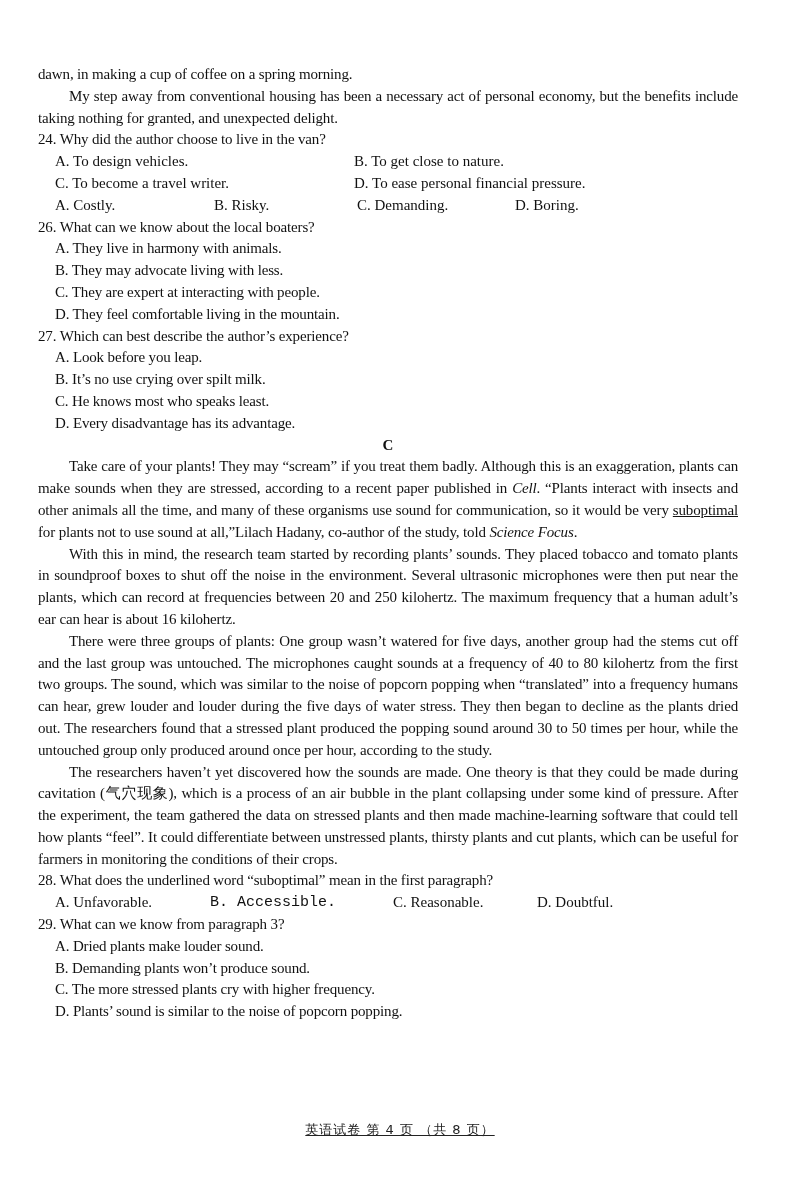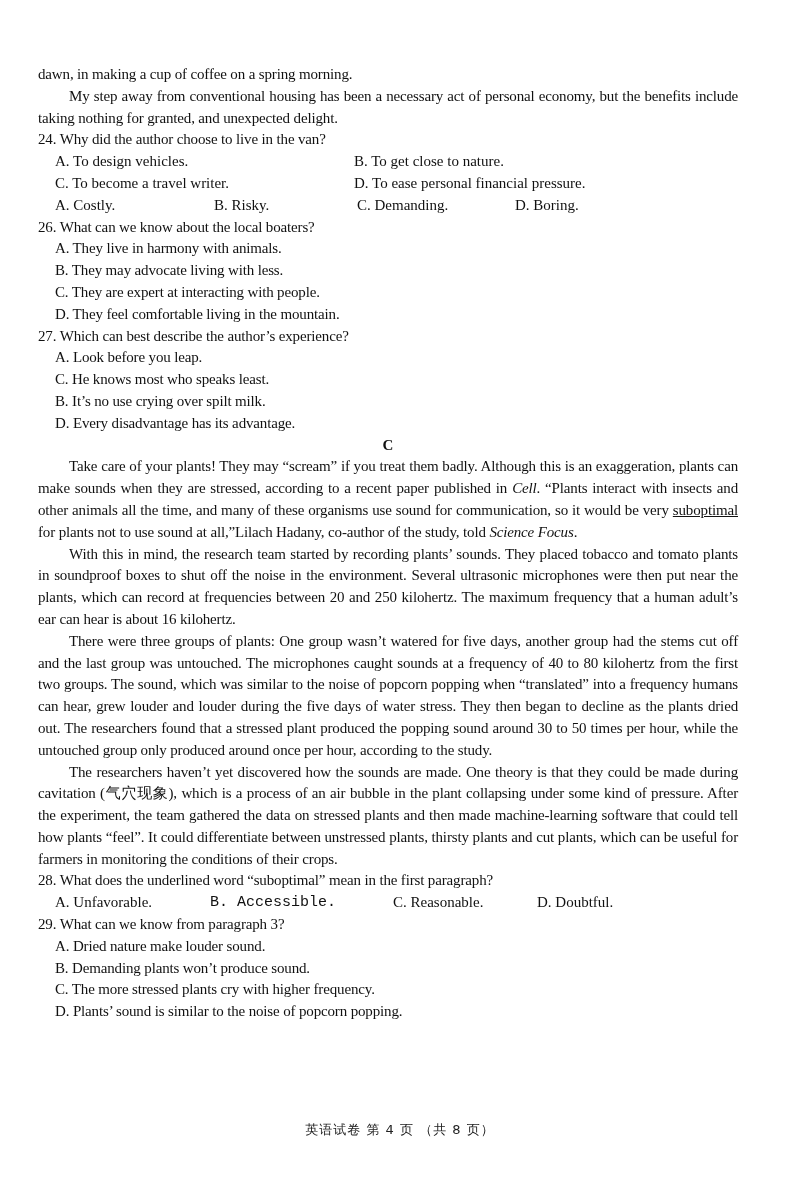--- a/index.html
+++ b/index.html
@@ -20,21 +20,21 @@
   .opts4.q25 span:nth-child(1) { width: 143px; }
   .opts4.q25 span:nth-child(2) { width: 143px; margin-left: 16px; }
   .opts4.q25 span:nth-child(3) { width: 158px; }
   .opts4.q28 span:nth-child(1) { width: 155px; }
   .opts4.q28 span:nth-child(2) { width: 137px; font-family: Liberation Mono, monospace; }
   .opts4.q28 span:nth-child(3) { width: 144px; margin-left: 46px; }
   .section { text-align: center; font-weight: bold; height: 21.8px; line-height: 21.8px; }
   u { text-decoration: underline; }
   .footer {
     position: absolute; left: 0; width: 800px; top: 1121px; text-align: center;
-    font-family: "DejaVu Sans", sans-serif; font-size: 13px; color: #222; letter-spacing: 1px;
+    font-family: "DejaVu Sans", sans-serif; font-size: 13px; color: #222; letter-spacing: 1px; text-decoration: underline;
   }
 </style>
 </head>
 <body>
 
 <div class="page">
 
   <div class="line">dawn, in making a cup of coffee on a spring morning.</div>
   <div class="para"><span class="indent"></span><span>My step away from conventional housing has been a necessary act of personal economy, but the benefits include taking nothing for granted, and unexpected delight.</span></div>
 
@@ -56,22 +56,22 @@
   </div>
 
   <div class="line">26. What can we know about the local boaters?</div>
   <div class="line opt">A. They live in harmony with animals.</div>
   <div class="line opt">B. They may advocate living with less.</div>
   <div class="line opt">C. They are expert at interacting with people.</div>
   <div class="line opt">D. They feel comfortable living in the mountain.</div>
 
   <div class="line">27. Which can best describe the author’s experience?</div>
   <div class="line opt">A. Look before you leap.</div>
+  <div class="line opt">B. It’s no use crying over spilt milk.</div>
   <div class="line opt">C. He knows most who speaks least.</div>
-  <div class="line opt">B. It’s no use crying over spilt milk.</div>
   <div class="line opt">D. Every disadvantage has its advantage.</div>
 
   <div class="section">C</div>
 
   <div class="para"><span class="indent"></span><span>Take care of your plants! They may “scream” if you treat them badly. Although this is an exaggeration, plants can make sounds when they are stressed, according to a recent paper published in </span><i>Cell</i><span>. “Plants interact with insects and other animals all the time, and many of these organisms use sound for communication, so it would be very </span><u>suboptimal</u><span> for plants not to use sound at all,”Lilach Hadany, co-author of the study, told </span><i>Science Focus</i><span>.</span></div>
 
   <div class="para"><span class="indent"></span><span>With this in mind, the research team started by recording plants’ sounds. They placed tobacco and tomato plants in soundproof boxes to shut off the noise in the environment. Several ultrasonic microphones were then put near the plants, which can record at frequencies between 20 and 250 kilohertz. The maximum frequency that a human adult’s ear can hear is about 16 kilohertz.</span></div>
 
   <div class="para"><span class="indent"></span><span>There were three groups of plants: One group wasn’t watered for five days, another group had the stems cut off and the last group was untouched. The microphones caught sounds at a frequency of 40 to 80 kilohertz from the first two groups. The sound, which was similar to the noise of popcorn popping when “translated” into a frequency humans can hear, grew louder and louder during the five days of water stress. They then began to decline as the plants dried out. The researchers found that a stressed plant produced the popping sound around 30 to 50 times per hour, while the untouched group only produced around once per hour, according to the study.</span></div>
 
@@ -79,19 +79,19 @@
 
   <div class="line">28.  What does the underlined word “suboptimal” mean in the first paragraph?</div>
   <div class="opts4 q28">
     <span>A.  Unfavorable.</span>
     <span>B. Accessible.</span>
     <span>C. Reasonable.</span>
     <span>D. Doubtful.</span>
   </div>
 
   <div class="line">29.  What can we know from paragraph 3?</div>
-  <div class="line opt">A. Dried nature make louder sound.</div>
+  <div class="line opt">A. Dried plants make louder sound.</div>
   <div class="line opt">B. Demanding plants won’t produce sound.</div>
   <div class="line opt">C. The more stressed plants cry with higher frequency.</div>
   <div class="line opt">D. Plants’ sound is similar to the noise of popcorn popping.</div>
 </div>
 
 <div class="footer">英语试卷  第 4 页  （共 8 页）</div>
 
 </body></html>

